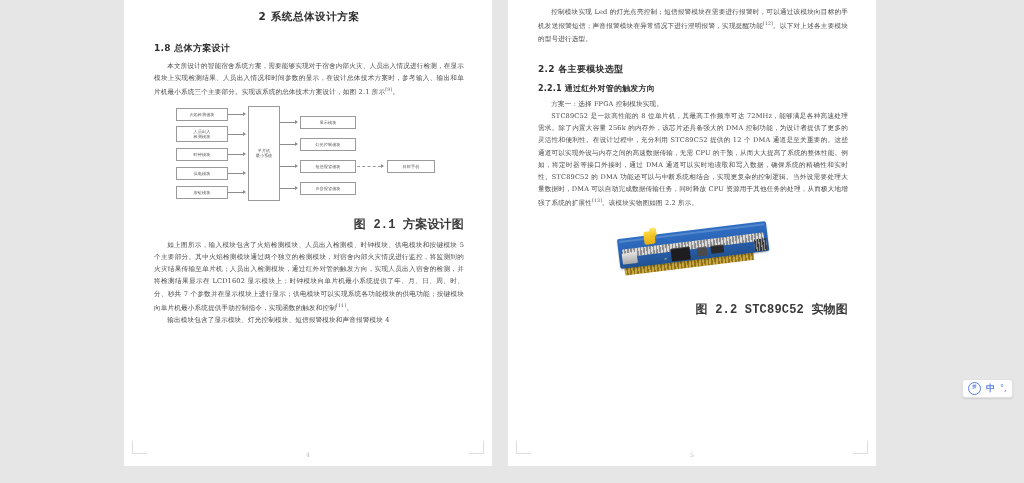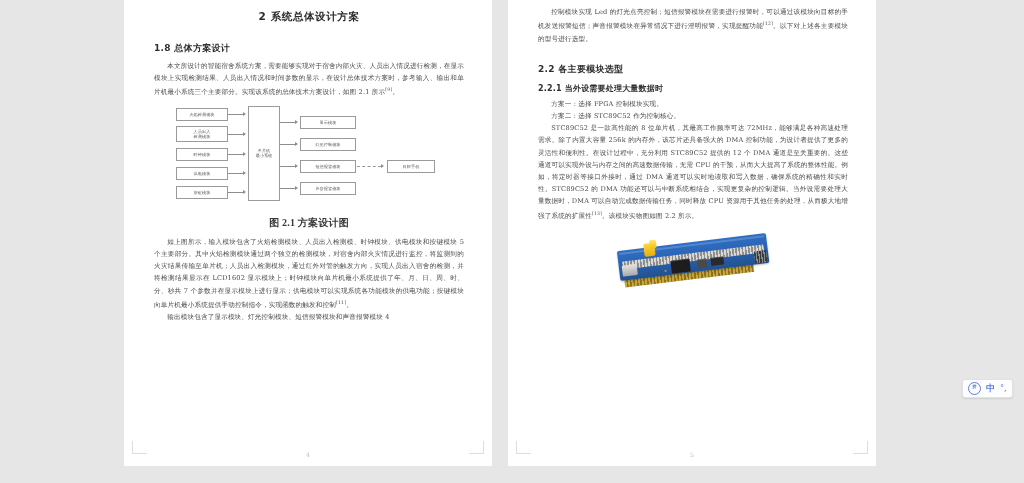--- a/index.html
+++ b/index.html
@@ -52,23 +52,23 @@
   p.body{
     font-size:6.6px;line-height:12.2px;color:#4a4a4a;
     margin:0 0 0 0;text-align:justify;text-justify:inter-ideograph;
     text-indent:2em;letter-spacing:.15px;
   }
   p.body + p.body{margin-top:0;}
   p.opt{ text-indent:2em; }
   sup{font-size:4.6px;vertical-align:super;}
 
   .caption{
-    text-align:center;font-size:10px;font-weight:bold;color:#3a3a3a;
+    text-align:right;font-size:12px;font-weight:bold;color:#3a3a3a;
     margin:3px 0 6px 0;letter-spacing:.2px;
-    font-family:Liberation Serif, serif;
+    font-family:Liberation Mono, monospace;
   }
 
   
   .figure21{position:relative;height:108px;margin:6px 0 0 0;}
   .blk{
     position:absolute;border:1px solid #9a9a9a;background:#fff;
     display:flex;align-items:center;justify-content:center;
     font-size:4.1px;line-height:5.2px;color:#555;text-align:center;
     font-family:"DejaVu Sans","Liberation Sans",sans-serif;
     letter-spacing:.1px;padding:0 1px;box-sizing:border-box;
@@ -240,24 +240,23 @@
     <div class="folio">4</div>
   </div>
 
   <div class="page" id="page-right">
     <div class="page-inner">
 
       <p class="body"><span>控制模块实现 Led 的灯光点亮控制；短信报警模块在需要进行报警时，可以通过该模块向目标的手机发送报警短信；声音报警模块在异常情况下进行澄明报警，实现提醒功能</span><sup>[12]</sup><span>。以下对上述各主要模块的型号进行选型。</span></p>
 
       <div class="h2">2.2 各主要模块选型</div>
 
-      <div class="h3">2.2.1 当外设需要处理大量数据时</div>
+      <div class="h3">2.2.1 通过红外对管的触发方向</div>
 
       <p class="body opt">方案一：选择 FPGA 控制模块实现。</p>
-      <p class="body opt">方案二：选择 STC89C52 作为控制核心。</p>
 
 
       <p class="body"><span>STC89C52 是一款高性能的 8 位单片机，其最高工作频率可达 72MHz，能够满足各种高速处理需求。除了内置大容量 256k 的内存外，该芯片还具备强大的 DMA 控制功能，为设计者提供了更多的灵活性和便利性。在设计过程中，充分利用 STC89C52 提供的 12 个 DMA 通道是至关重要的。这些通道可以实现外设与内存之间的高速数据传输，无需 CPU 的干预，从而大大提高了系统的整体性能。例如，将定时器等接口外接时，通过 DMA 通道可以实时地读取和写入数据，确保系统的精确性和实时性。STC89C52 的 DMA 功能还可以与中断系统相结合，实现更复杂的控制逻辑。当外设需要处理大量数据时，DMA 可以自动完成数据传输任务，同时释放 CPU 资源用于其他任务的处理，从而极大地增强了系统的扩展性</span><sup>[13]</sup><span>。该模块实物图如图 2.2 所示。</span></p>
 
       <div class="figure22">
         <div class="board-wrap">
           <div class="gold"></div>
           <div class="pcb">
             <div class="hdr top"></div>
             <div class="hdr bot"></div>
@@ -268,20 +267,21 @@
             <div class="pins"></div>
             <div class="smd" style="left:45px;top:12px;"></div>
             <div class="smd" style="left:45px;top:25px;"></div>
             <div class="smd" style="left:110px;top:12px;"></div>
           </div>
           <div class="yellow"></div>
           <div class="yellow2"></div>
         </div>
       </div>
 
+      <div class="caption">图 2.2 STC89C52 实物图</div>
     </div>
 
     <div class="cropmark bl"></div>
     <div class="cropmark br"></div>
     <div class="folio">5</div>
   </div>
 
   <div class="ime">
     <div class="ime-logo">拼</div>
     <div class="ime-lang">中</div>

